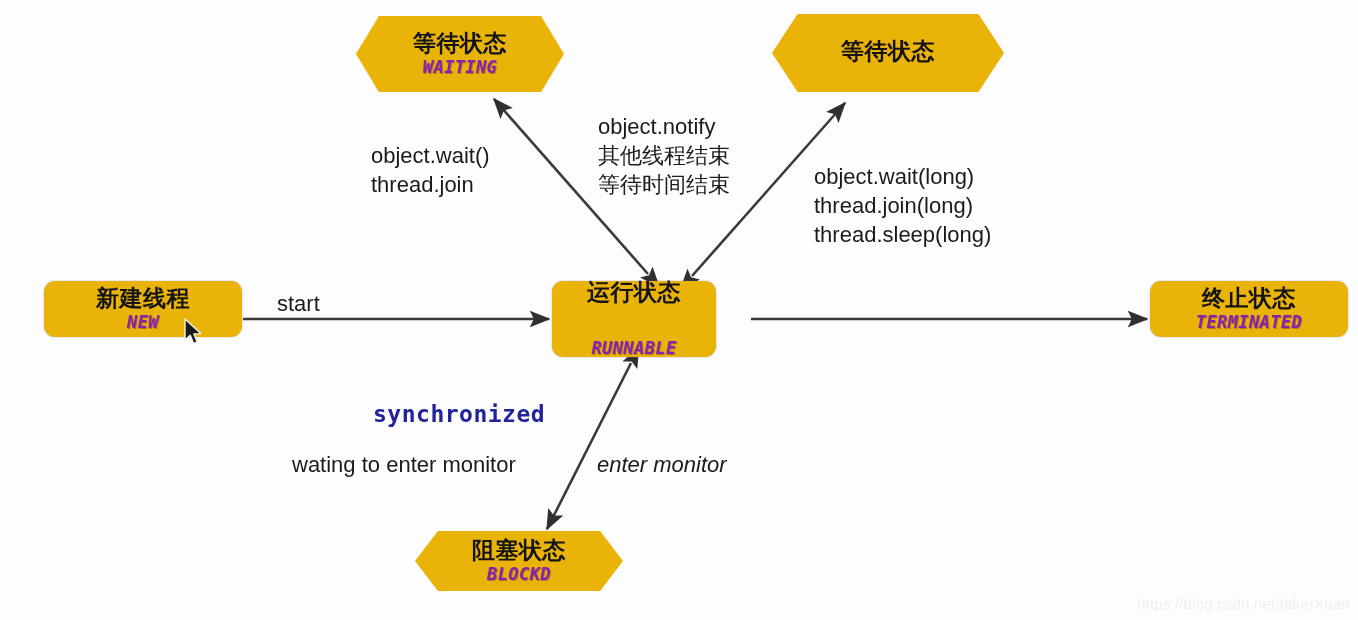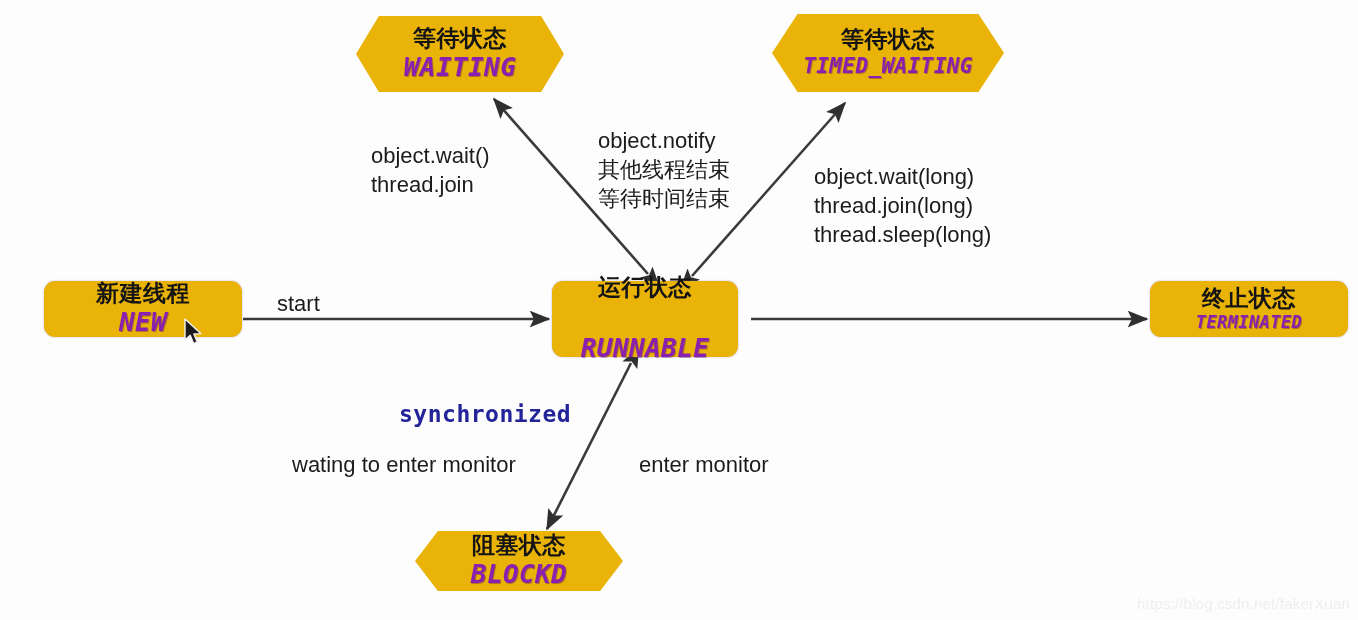--- a/index.html
+++ b/index.html
@@ -50,21 +50,21 @@
     font-size: 23px;
     font-weight: 600;
     letter-spacing: 0.5px;
     margin-bottom: 2px;
   }
   .node .en {
     color: #8b1fb0;
     font-family: "DejaVu Sans Mono", "Liberation Mono", monospace;
     font-weight: bold;
     font-style: italic;
-    font-size: 26px;
+    font-size: 17px;
     letter-spacing: 0.4px;
     text-shadow: 1px 1px 0 rgba(60,0,90,0.35);
   }
 
   
   .label {
     position: absolute;
     color: #1b1b1b;
     font-size: 22px;
     line-height: 1.32;
@@ -123,62 +123,61 @@
     <line x1="631" y1="363" x2="547" y2="529" stroke="#3a3a3a" stroke-width="2.6" marker-end="url(#ah)" marker-start="url(#ah-start)"></line>
   </svg>
 
   <div class="node hex" style="left:356px; top:16px; width:208px; height:76px;">
     <div class="cn">等待状态</div>
     <div class="en">WAITING</div>
   </div>
 
   <div class="node hex" style="left:772px; top:14px; width:232px; height:78px; font-size:21px;">
     <div class="cn">等待状态</div>
-    <div class="en" style="font-size:21px;">TIMED_WAITING</div>
   </div>
 
   <div class="node rect" style="left:44px; top:281px; width:198px; height:56px;">
     <div class="cn">新建线程</div>
     <div class="en">NEW</div>
   </div>
 
-  <div class="node rect" style="left:552px; top:281px; width:186px; height:76px;gap:32px;">
+  <div class="node rect" style="left:552px; top:281px; width:164px; height:76px;gap:32px;">
     <div class="cn">运行状态</div>
     <div class="en">RUNNABLE</div>
   </div>
 
   <div class="node rect" style="left:1150px; top:281px; width:198px; height:56px;">
     <div class="cn">终止状态</div>
     <div class="en" style="font-size:17px;">TERMINATED</div>
   </div>
 
   <div class="node hex" style="left:415px; top:531px; width:208px; height:60px;">
     <div class="cn">阻塞状态</div>
     <div class="en">BLOCKD</div>
   </div>
 
   <div class="label" style="left:277px; top:289px;">start</div>
 
 
   <div class="label" style="left:371px; top:141px;">object.wait()
 thread.join</div>
 
-  <div class="label cjk" style="left:598px; top:126px;">object.notify
+  <div class="label cjk" style="left:598px; top:112px;">object.notify
 其他线程结束
 等待时间结束</div>
 
   <div class="label" style="left:814px; top:138px;margin-top:24px;">object.wait(long)
 thread.join(long)
 thread.sleep(long)</div>
 
-  <div class="label sync" style="left:399px; top:399px;">synchronized</div>
+  <div class="label sync" style="left:373px; top:399px;">synchronized</div>
 
   <div class="label" style="left:292px; top:450px;">wating to enter monitor</div>
 
-  <div class="label" style="left:639px; top:450px;">enter monitor</div>
+  <div class="label" style="left:597px; top:450px;font-style:italic;">enter monitor</div>
 
   <div id="watermark">https://blog.csdn.net/fakerXuan</div>
 
   <svg id="cursor" viewBox="0 0 22 30" style="left:183px; top:318px;">
     <path d="M2,1 L2,22 L7.2,17.2 L10.6,25.6 L14.2,24.0 L10.9,16.0 L17.8,15.6 Z" fill="#1a1a1a" stroke="#f2f2f2" stroke-width="1.4" stroke-linejoin="round"></path>
   </svg>
 
 </div>
 
 </body></html>

